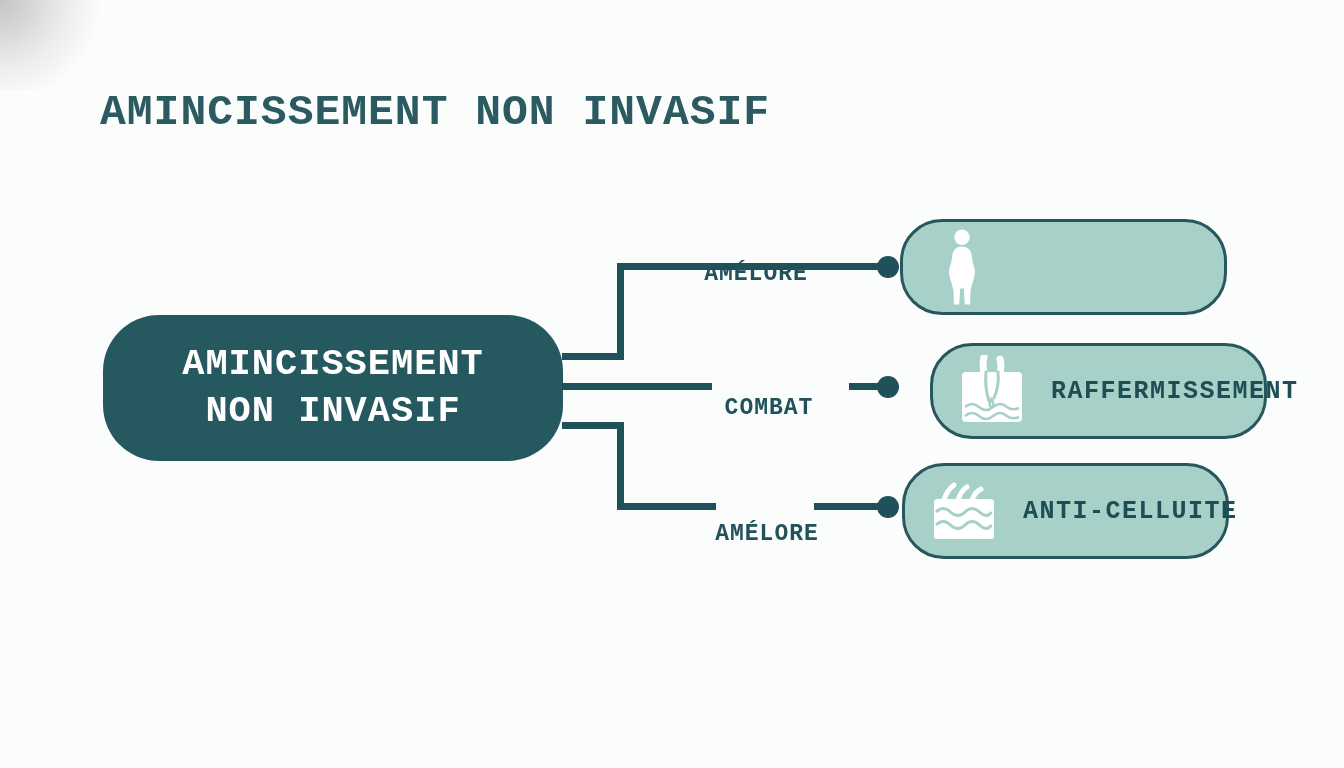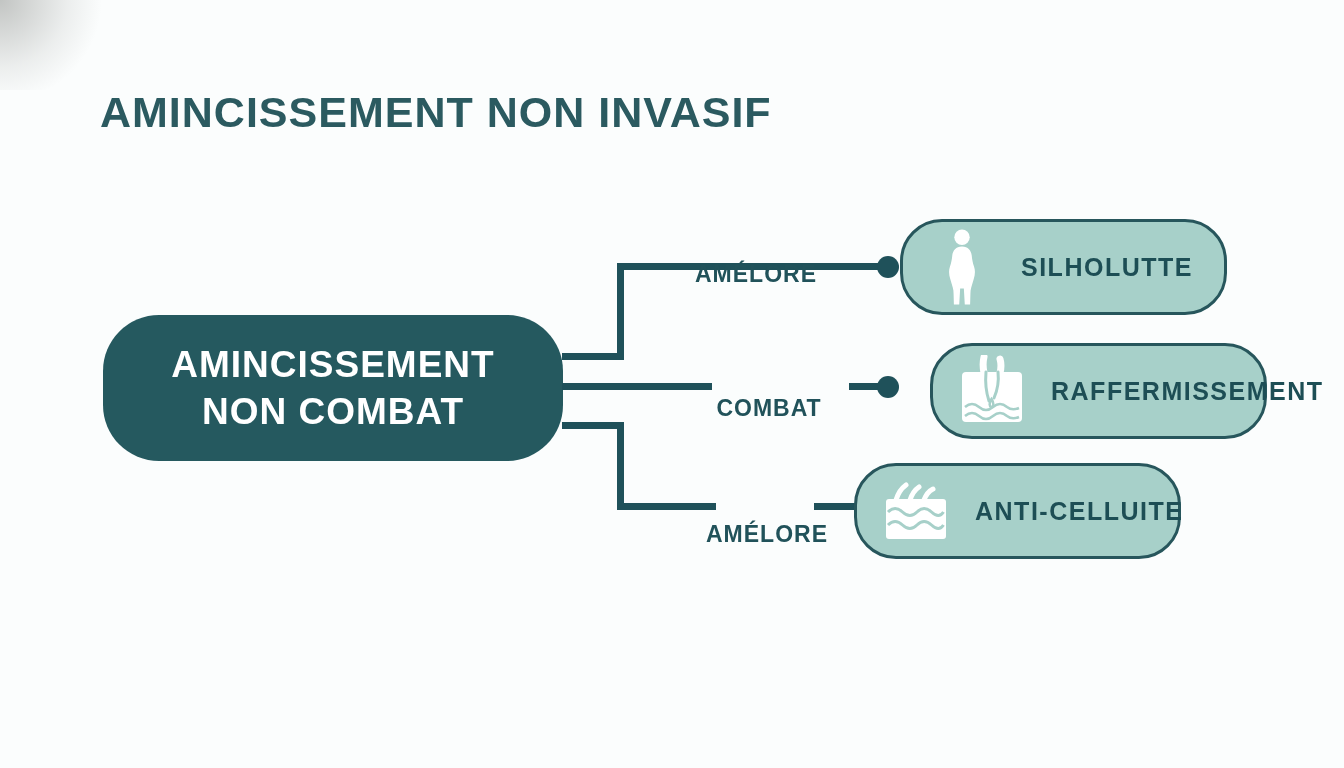--- a/index.html
+++ b/index.html
@@ -16,20 +16,21 @@
   *{margin:0;padding:0;box-sizing:border-box;}
   html,body{width:1344px;height:768px;overflow:hidden;}
   body{
     font-family:"Liberation Sans", sans-serif;
     background:var(--bg);
   }
   .canvas{
     position:relative;
     width:1344px;height:768px;
     background:var(--bg);
+    font-family:Liberation Mono, monospace;
   }
   .corner-smudge{
     position:absolute;left:0;top:0;width:120px;height:90px;
     background:radial-gradient(circle at 0 0, rgba(125,128,124,0.45), rgba(125,128,124,0.12) 45%, transparent 68%);
     pointer-events:none;
   }
   .page-title{
     position:absolute;left:100px;top:88px;
     font-size:43px;font-weight:bold;letter-spacing:1px;
     color:var(--title);
@@ -81,21 +82,21 @@
 <body>
 
 <div class="canvas">
 
   <div class="corner-smudge"></div>
 
   <div class="page-title">AMINCISSEMENT NON INVASIF</div>
 
   <div class="center-node">
     <span>AMINCISSEMENT</span>
-    <span>NON COMBAT</span>
+    <span>NON INVASIF</span>
   </div>
 
   <div class="cl" style="left:562px;top:353px;width:58px;height:7px;"></div>
   <div class="cl" style="left:617px;top:263px;width:7px;height:97px;"></div>
   <div class="cl" style="left:617px;top:263px;width:266px;height:7px;"></div>
 
   <div class="cl" style="left:562px;top:383px;width:150px;height:7px;"></div>
   <div class="cl" style="left:849px;top:383px;width:34px;height:7px;"></div>
 
   <div class="cl" style="left:562px;top:422px;width:58px;height:7px;"></div>
@@ -111,21 +112,20 @@
   <div class="edge-label" style="left:679px;top:367px;">COMBAT</div>
   <div class="edge-label" style="left:677px;top:493px;">AMÉLORE</div>
 
   <div class="branch-node" style="left:900px;top:219px;width:327px;">
     <span class="branch-icon">
       <svg width="40" height="76" viewBox="0 0 36 74" xmlns="http://www.w3.org/2000/svg">
         <circle cx="18" cy="8" r="7.5" fill="#ffffff"></circle>
         <path fill="#ffffff" d="M18 17 c-6 0 -9 4 -9.5 9 c-0.4 4 -1 7 -2.2 10.5 c-1.4 4.2 -1 8 0.2 12 l2.5 8.5 c0.6 2 0.8 4 0.8 6 l0.3 10.5 h5.2 l0.9 -15.5 h3.6 l0.9 15.5 h5.2 l0.3 -10.5 c0 -2 0.2 -4 0.8 -6 l2.5 -8.5 c1.2 -4 1.6 -7.8 0.2 -12 c-1.2 -3.5 -1.8 -6.5 -2.2 -10.5 c-0.5 -5 -3.5 -9 -9.5 -9 z"></path>
       </svg>
     </span>
-    <span class="branch-label">SILHOLUTTE</span>
   </div>
 
   <div class="branch-node" style="left:930px;top:343px;width:337px;">
     <span class="branch-icon">
       <svg width="64" height="72" viewBox="0 0 64 72" xmlns="http://www.w3.org/2000/svg">
 
         <path d="M24 2 C22.5 8 23 13 24 18" stroke="#ffffff" stroke-width="7" fill="none" stroke-linecap="round"></path>
         <path d="M40 4 C41.5 9 41 14 40 18" stroke="#ffffff" stroke-width="7" fill="none" stroke-linecap="round"></path>
 
         <rect x="2" y="17" width="60" height="50" rx="4" fill="#ffffff"></rect>
@@ -135,21 +135,21 @@
 
         <path d="M31.5 44 c-2.5 4 -2.5 7 0 8.5 c2.5 -1.5 2.5 -4.5 0 -8.5 z" fill="none" stroke="#a7d0c9" stroke-width="2.5"></path>
 
         <path d="M5 52 q7 -6 14 0 q7 6 14 0 q7 -6 14 0 q5 4 12 1" stroke="#a7d0c9" stroke-width="2.5" fill="none"></path>
         <path d="M5 61 q7 -6 14 0 q7 6 14 0 q7 -6 14 0 q5 4 12 1" stroke="#a7d0c9" stroke-width="2.5" fill="none"></path>
       </svg>
     </span>
     <span class="branch-label">RAFFERMISSEMENT</span>
   </div>
 
-  <div class="branch-node" style="left:854px;top:463px;width:327px;justify-content:space-between;">
+  <div class="branch-node" style="left:902px;top:463px;width:327px;justify-content:space-between;">
     <span class="branch-icon">
       <svg width="64" height="62" viewBox="0 0 64 62" xmlns="http://www.w3.org/2000/svg">
 
         <path d="M12 20 Q15 10 22 5" stroke="#ffffff" stroke-width="5" fill="none" stroke-linecap="round"></path>
         <path d="M26 20 Q29 11 35 7" stroke="#ffffff" stroke-width="5" fill="none" stroke-linecap="round"></path>
         <path d="M40 20 Q43 12 49 9" stroke="#ffffff" stroke-width="5" fill="none" stroke-linecap="round"></path>
 
         <rect x="2" y="19" width="60" height="40" rx="3" fill="#ffffff"></rect>
 
         <path d="M4 32 q7 -7 14.5 0 t14.5 0 t14.5 0 t12 0" stroke="#a7d0c9" stroke-width="3" fill="none"></path>

